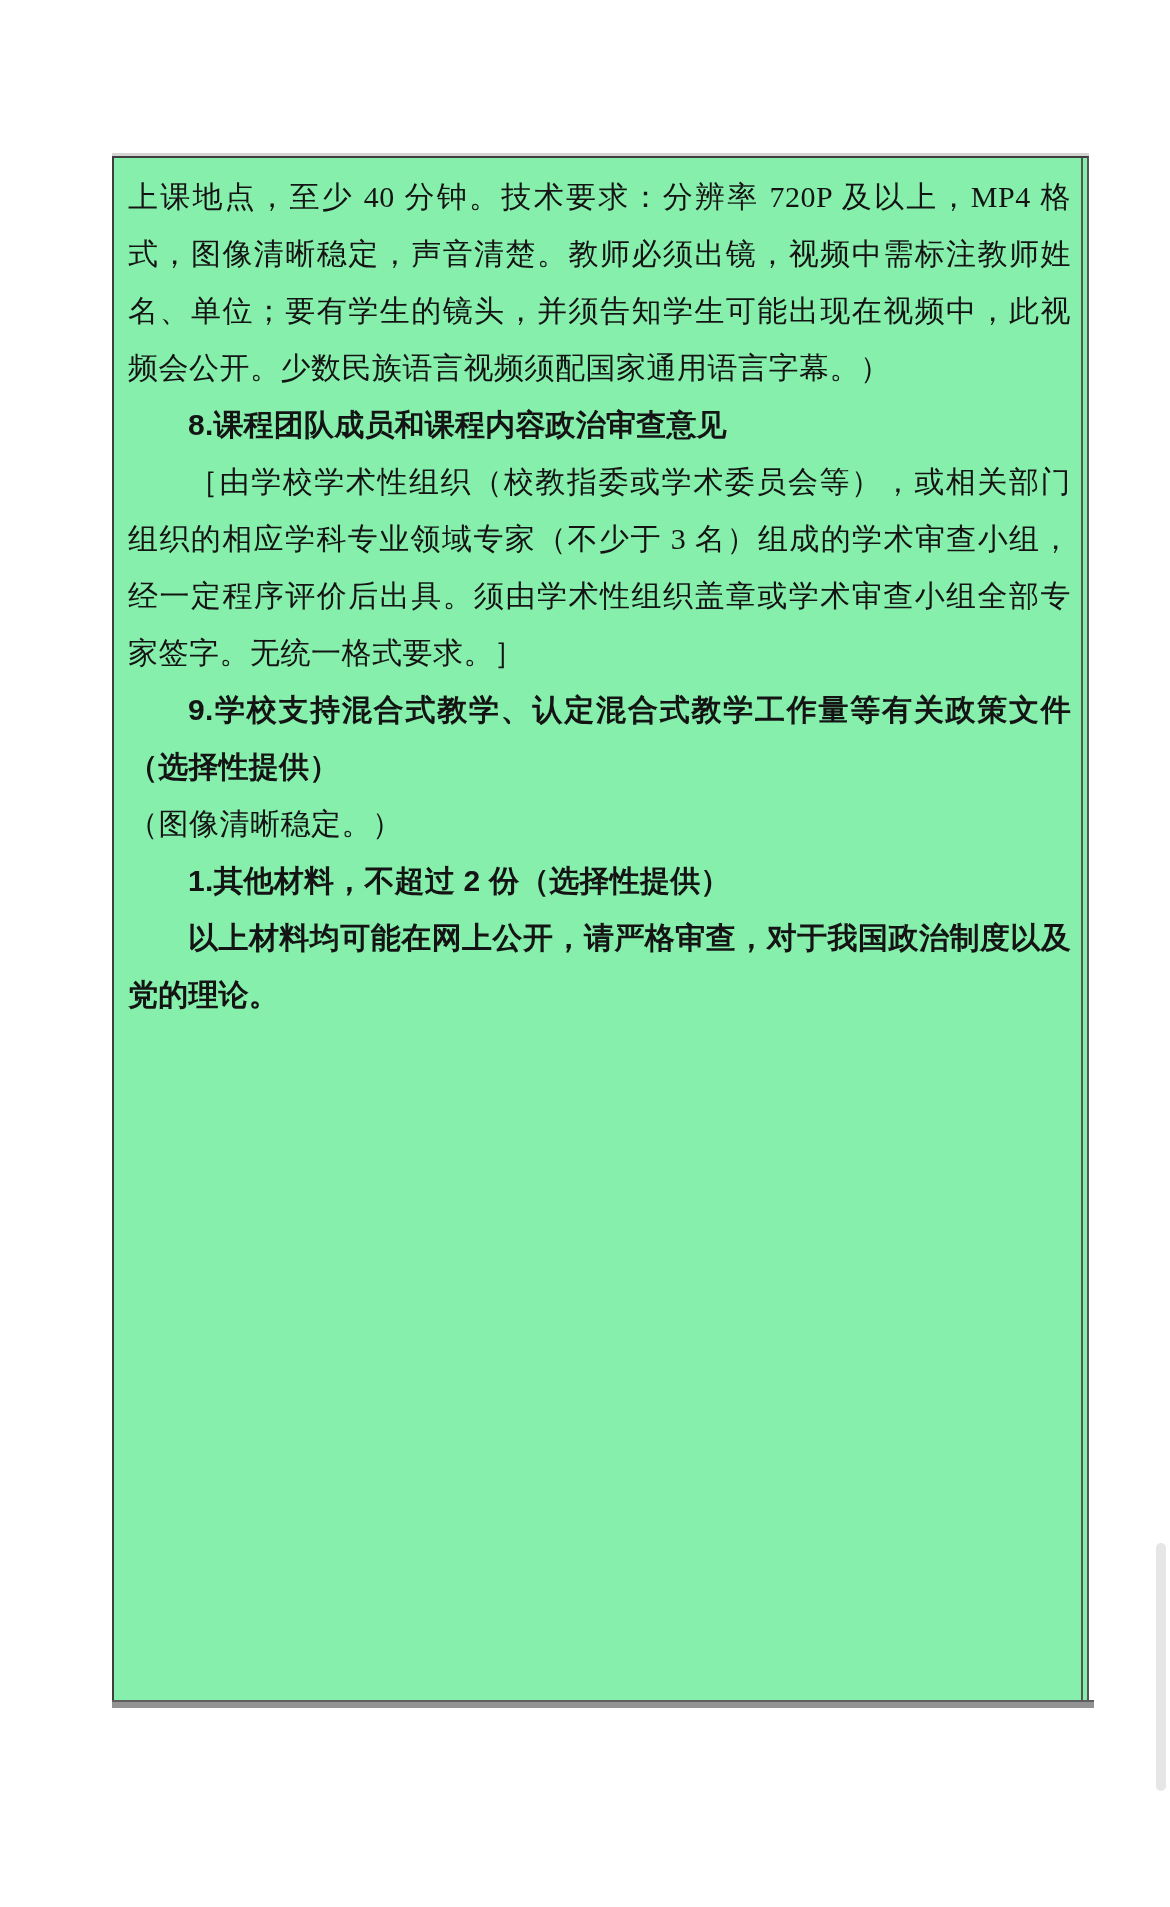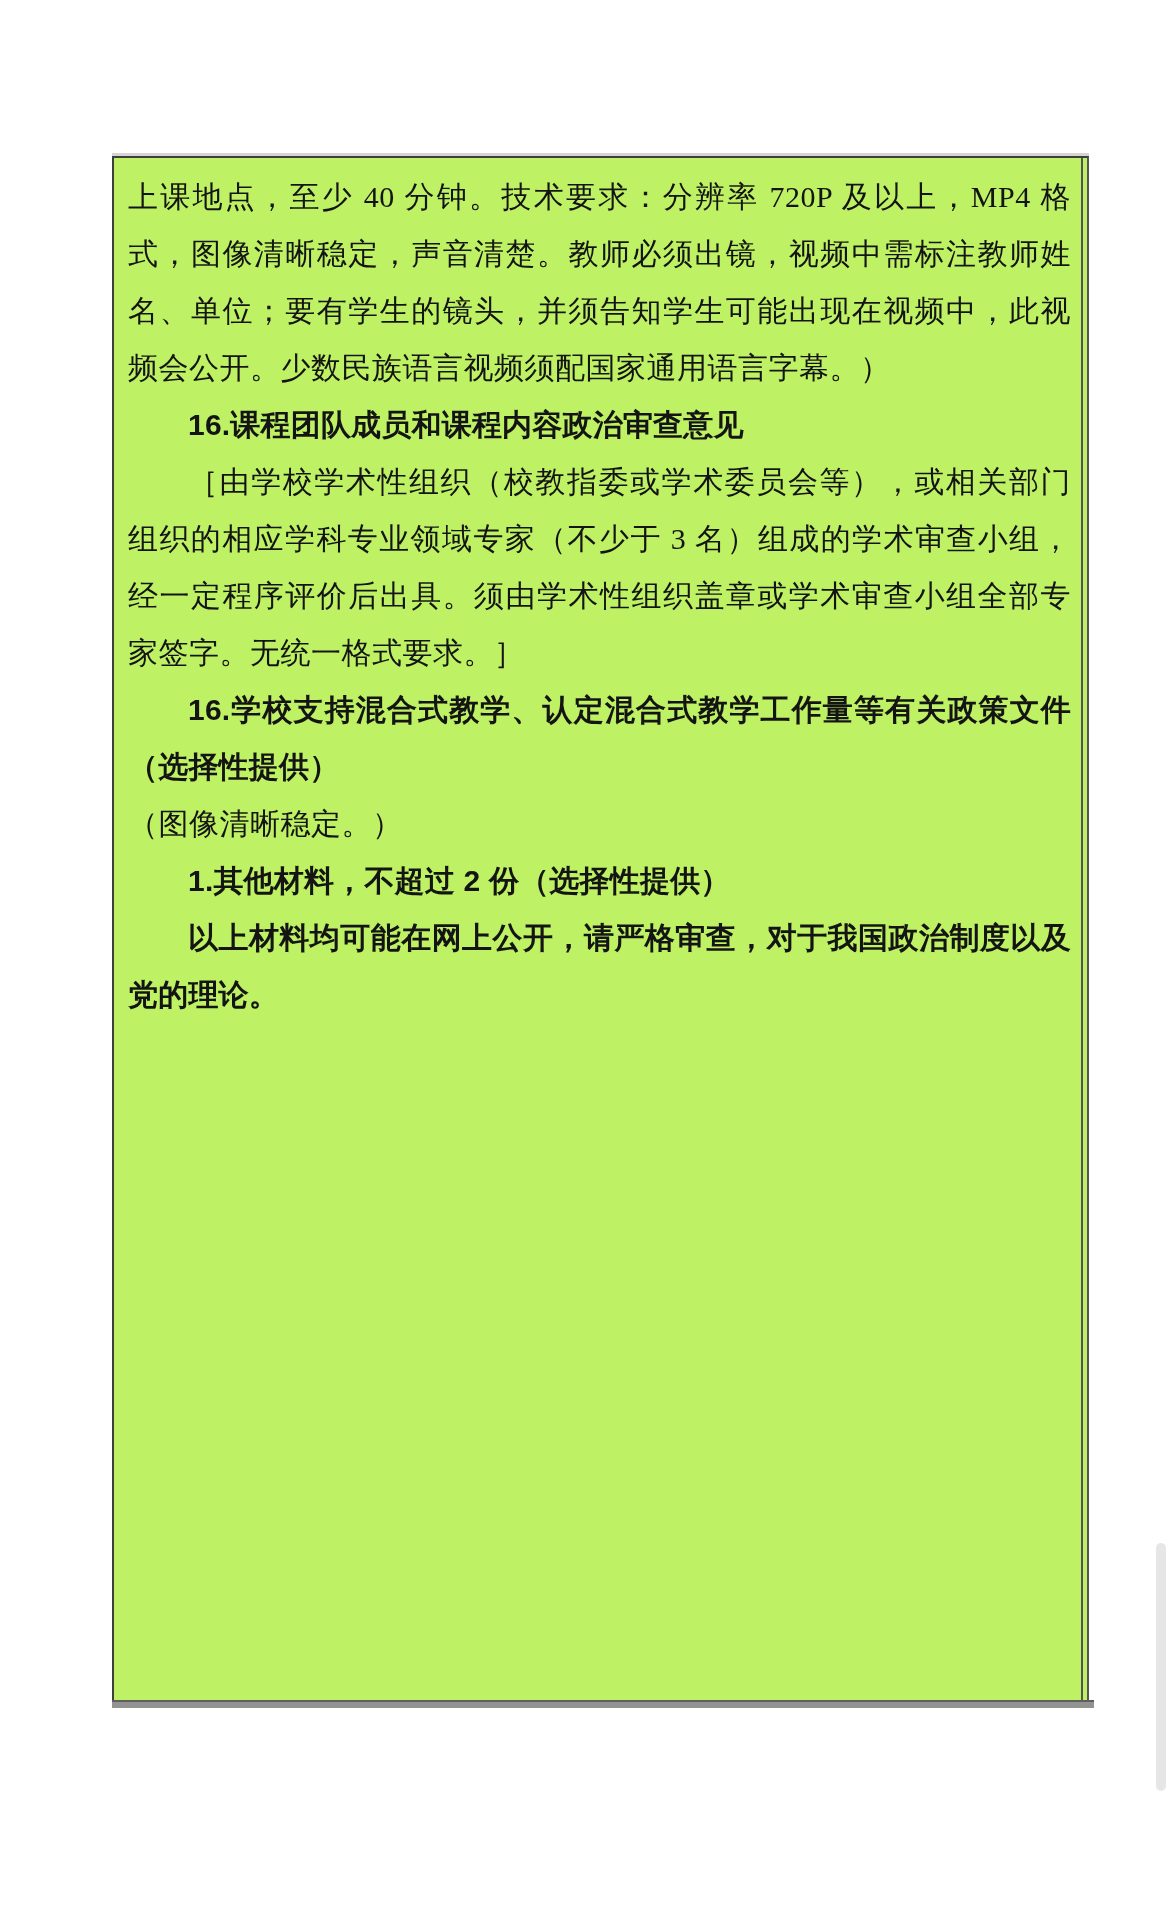--- a/index.html
+++ b/index.html
@@ -15,21 +15,21 @@
   }
 
   
   .doc-cell {
     position: absolute;
     left: 112px;
     top: 156px;
     width: 977px;
     height: 1544px;
     box-sizing: border-box;
-    background: #bef264;
+    background: #86efac;
     border-top: 2px solid #3e3e3e;
     border-left: 2px solid #3e3e3e;
     border-right: 2px solid #565656;
     box-shadow: 0 -3px 0 rgba(160,160,160,0.45);
     padding: 10px 16px 0 14px;
     font-size: 30px;
     line-height: 57px;
     letter-spacing: 0.5px;
   }
 
@@ -80,27 +80,27 @@
   }
 </style>
 </head>
 <body>
 
 <div class="doc-cell">
   <div class="inner-right-rule"></div>
 
   <p>上课地点，至少 40 分钟。技术要求：分辨率 720P 及以上，MP4 格式，图像清晰稳定，声音清楚。教师必须出镜，视频中需标注教师姓名、单位；要有学生的镜头，并须告知学生可能出现在视频中，此视频会公开。少数民族语言视频须配国家通用语言字幕。）</p>
 
-  <p class="bold indent">16.课程团队成员和课程内容政治审查意见</p>
+  <p class="bold indent">8.课程团队成员和课程内容政治审查意见</p>
 
 
 
   <p class="indent">［由学校学术性组织（校教指委或学术委员会等），或相关部门组织的相应学科专业领域专家（不少于 3 名）组成的学术审查小组，经一定程序评价后出具。须由学术性组织盖章或学术审查小组全部专家签字。无统一格式要求。］</p>
 
-  <p class="bold indent">16.学校支持混合式教学、认定混合式教学工作量等有关政策文件（选择性提供）</p>
+  <p class="bold indent">9.学校支持混合式教学、认定混合式教学工作量等有关政策文件（选择性提供）</p>
 
   <p class="stamp-line">（图像清晰稳定。）</p>
 
   <p class="bold indent gap-above">1.其他材料，不超过 2 份（选择性提供）</p>
 
   <p class="bold indent">以上材料均可能在网上公开，请严格审查，对于我国政治制度以及党的理论。</p>
 </div>
 
 <div class="cell-bottom-shadow"></div>
 

